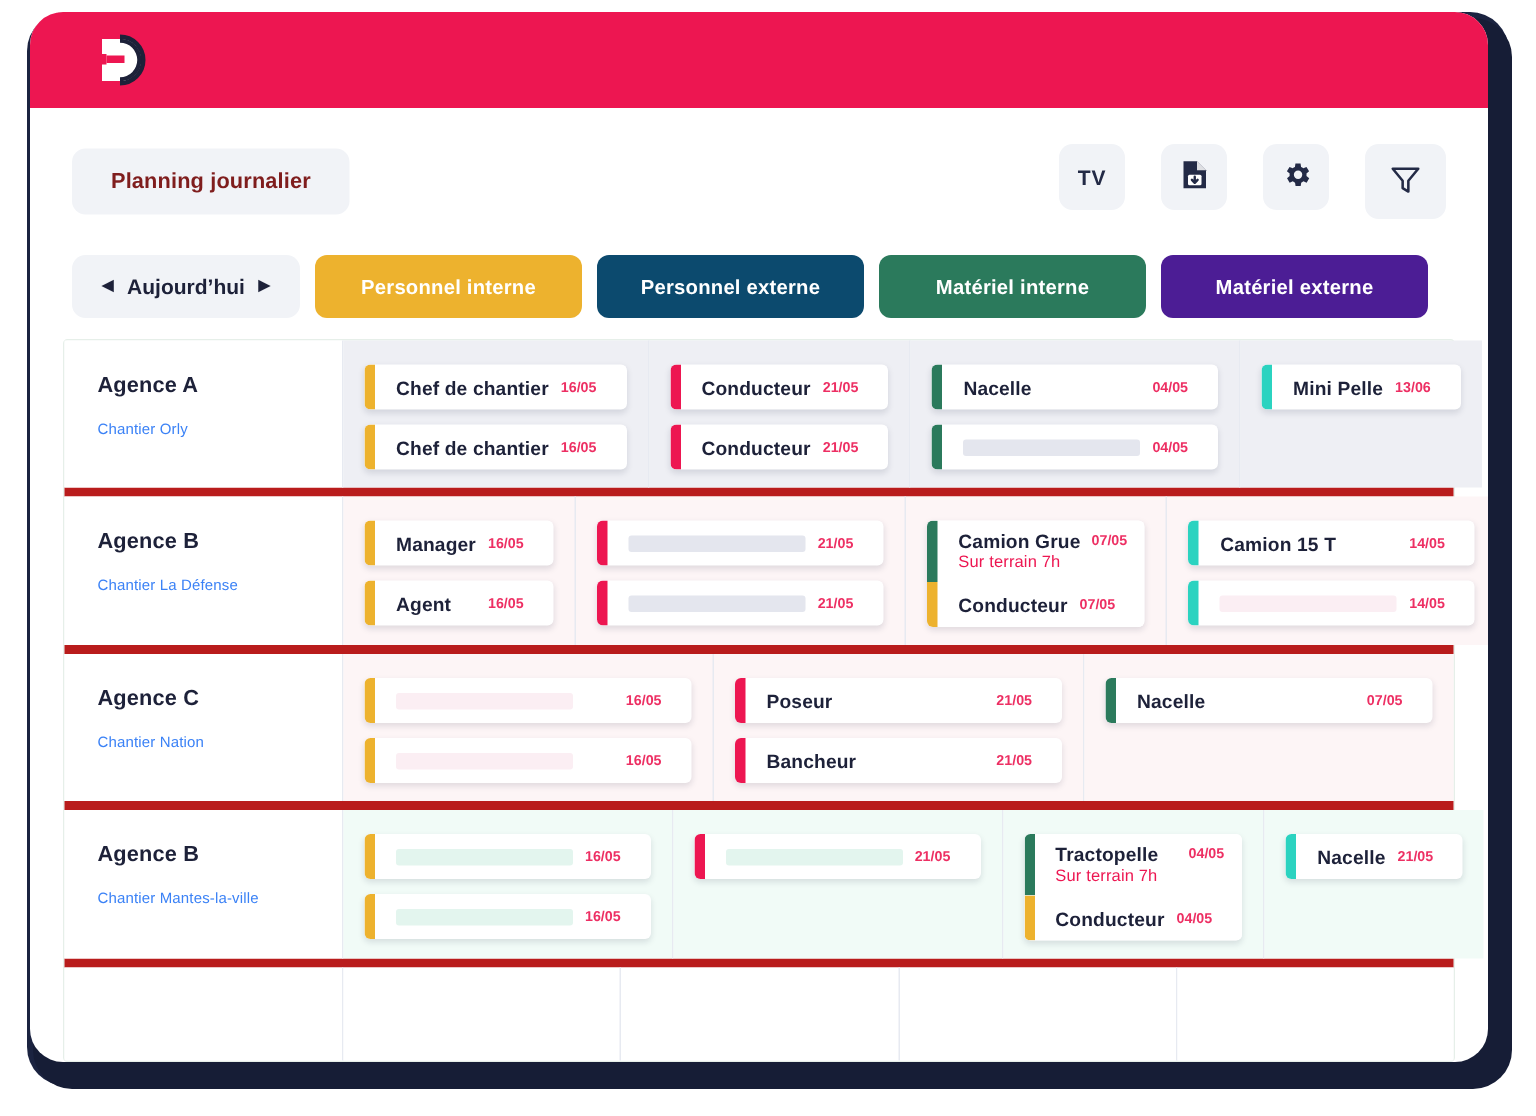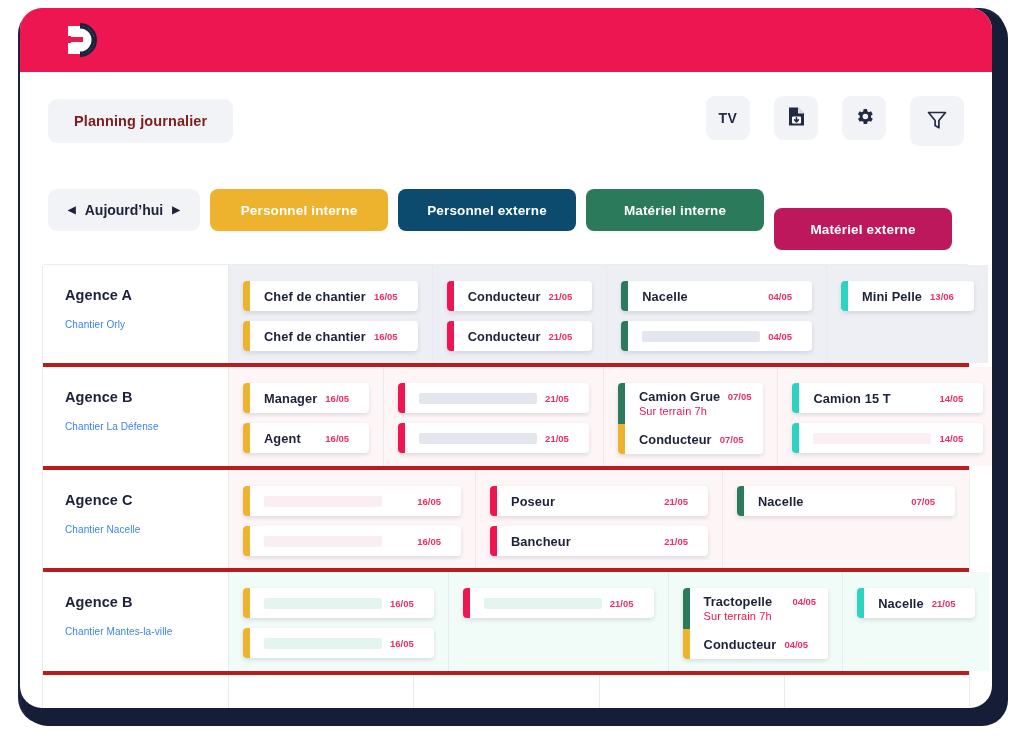--- a/index.html
+++ b/index.html
@@ -120,21 +120,21 @@
 
   
   .grid {
     margin: 0 22px 0 22px;
     border: 1px solid #e6efe9;
     border-radius: 3px;
     background: #ffffff;
   }
   .grid-row {
     display: flex;
-    border-bottom: 4px solid #b91c1c;
+    border-bottom: 6px solid #b91c1c;
     min-height: 100px;
   }
   .grid-row:last-child { border-bottom: none; }
 
   .cell-label {
     width: 186px;
     flex: 0 0 186px;
     padding: 22px 0 0 22px;
     background: #ffffff;
     border-right: 1px solid #e7eaf1;
@@ -294,21 +294,21 @@
       </button>
       <button class="tab" style="background: rgb(237, 178, 46);">
           <span>Personnel interne</span>
         </button>
       <button class="tab" style="background: #0c4a6e;">
           <span>Personnel externe</span>
         </button>
       <button class="tab" style="background: rgb(43, 122, 92);">
           <span>Matériel interne</span>
         </button>
-      <button class="tab" style="background: #be185d; margin-top: 38px;">
+      <button class="tab" style="background: #4c1d95;">
           <span>Matériel externe</span>
         </button>
     </div>
 
     <div class="grid" id="grid">
         <div class="grid-row">
           <div class="cell-label">
             <div class="agency">Agence A</div>
             <div class="site">Chantier Orly</div>
           </div>
@@ -441,21 +441,21 @@
               <div class="card-body">
                 <div class="ph pink"></div>
                 <span class="card-date">14/05</span>
               </div>
             </div>
           </div>
         </div>
         <div class="grid-row">
           <div class="cell-label">
             <div class="agency">Agence C</div>
-            <div class="site">Chantier Nacelle</div>
+            <div class="site">Chantier Nation</div>
           </div>
           <div class="cell tint-pink">
             <div class="card">
               <div class="card-bar" style="background: rgb(237, 178, 46);"></div>
               <div class="card-body">
                 <div class="ph pink"></div>
                 <span class="card-date">16/05</span>
               </div>
             </div>
             <div class="card">

